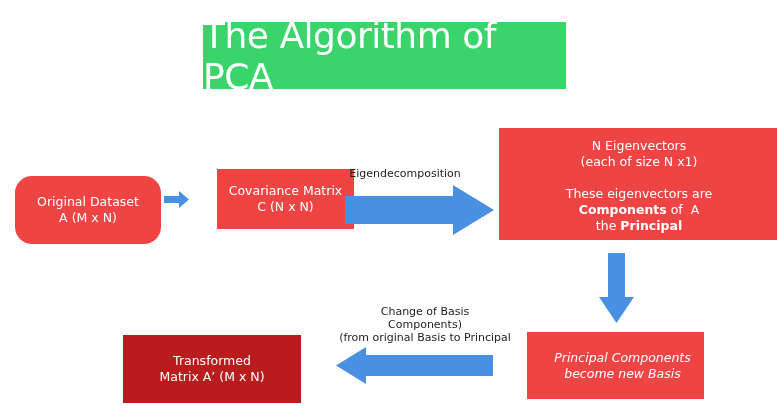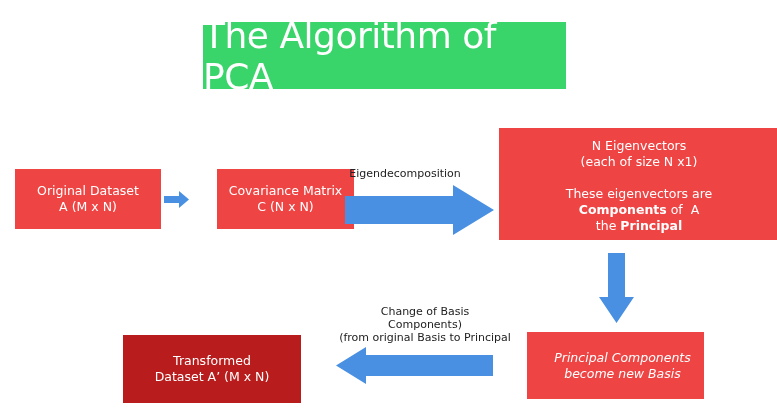--- a/index.html
+++ b/index.html
@@ -8,21 +8,21 @@
   .title { position: absolute; left: 203px; top: 22px; width: 363px; height: 67px;
            background: #3ad56a; color: #ffffff; display: flex; align-items: center;
            justify-content: center; font-size: 36px; letter-spacing: -0.5px;
            font-family: "DejaVu Sans", sans-serif; font-weight: normal; }
   .box { position: absolute; background: #ef4444; color: #ffffff;
          display: flex; flex-direction: column; align-items: center; justify-content: center;
          text-align: center; font-size: 12.5px; line-height: 16px; box-sizing: border-box;
          font-family: "DejaVu Sans", sans-serif; }
   .box b { font-weight: bold; }
   .box .gap { height: 16px; }
-  #b1 { left: 15px; top: 169px; width: 146px; height: 60px; }
+  #b1 { left: 15px; top: 176px; width: 146px; height: 68px; border-radius: 17px; }
   #b2 { left: 193px; top: 169px; width: 137px; height: 60px; margin-left: 24px; }
   #b3 { left: 499px; top: 128px; width: 280px; height: 112px; padding-top: 3px; }
   #b4 { left: 527px; top: 332px; width: 177px; height: 67px; padding-left: 14px; font-style: italic; }
   #b5 { left: 123px; top: 335px; width: 178px; height: 68px; }
   svg.arrow { position: absolute; overflow: visible; }
   .label { position: absolute; color: #222222; font-size: 11px; text-align: center;
            line-height: 13px; font-family: "DejaVu Sans", sans-serif; }
   #lbl1 { left: 340px; top: 167px; width: 130px; }
   #lbl2 { left: 320px; top: 305px; width: 210px; }
 </style>
@@ -72,14 +72,14 @@
   <div>Change of Basis</div>
   <div>Components)</div>
   <div>(from original Basis to Principal</div>
 </div>
 <svg class="arrow" style="left:336px;top:347px;" width="158" height="37">
   <polygon points="157,8 30,8 30,0 0,18.5 30,37 30,29 157,29" fill="#4a90e2"></polygon>
 </svg>
 
 <div class="box" id="b5" style="background: #b91c1c;">
   <span>Transformed</span>
-  <span>Dataset A’ (M x N)</span>
+  <span>Matrix A’ (M x N)</span>
 </div>
 
 </body></html>

